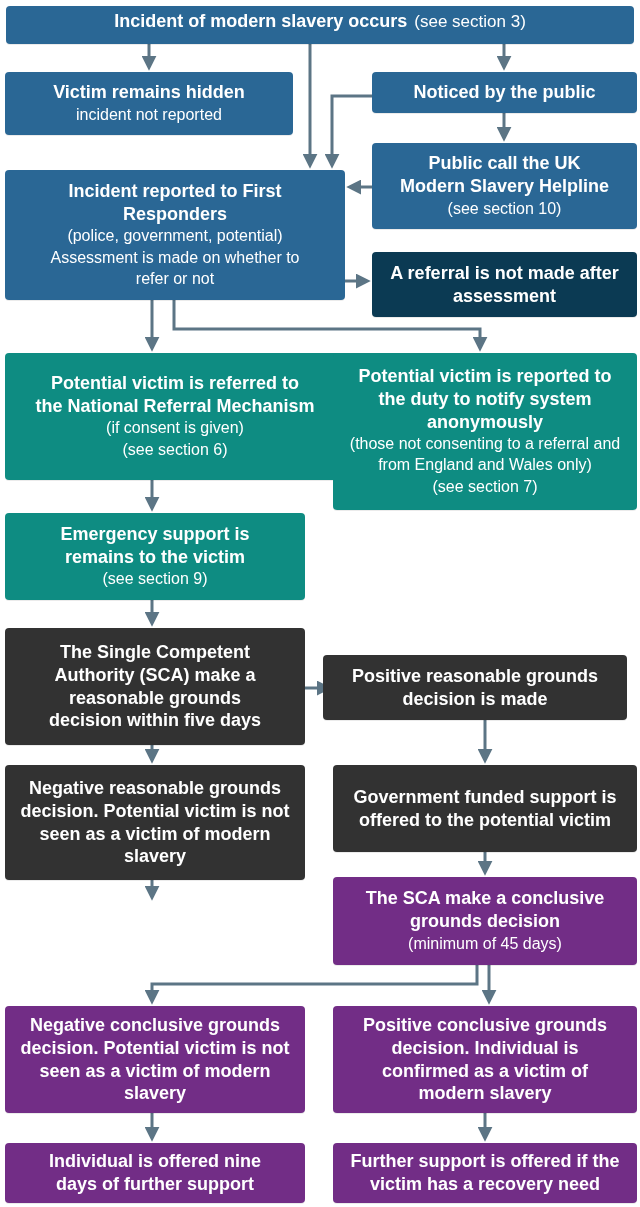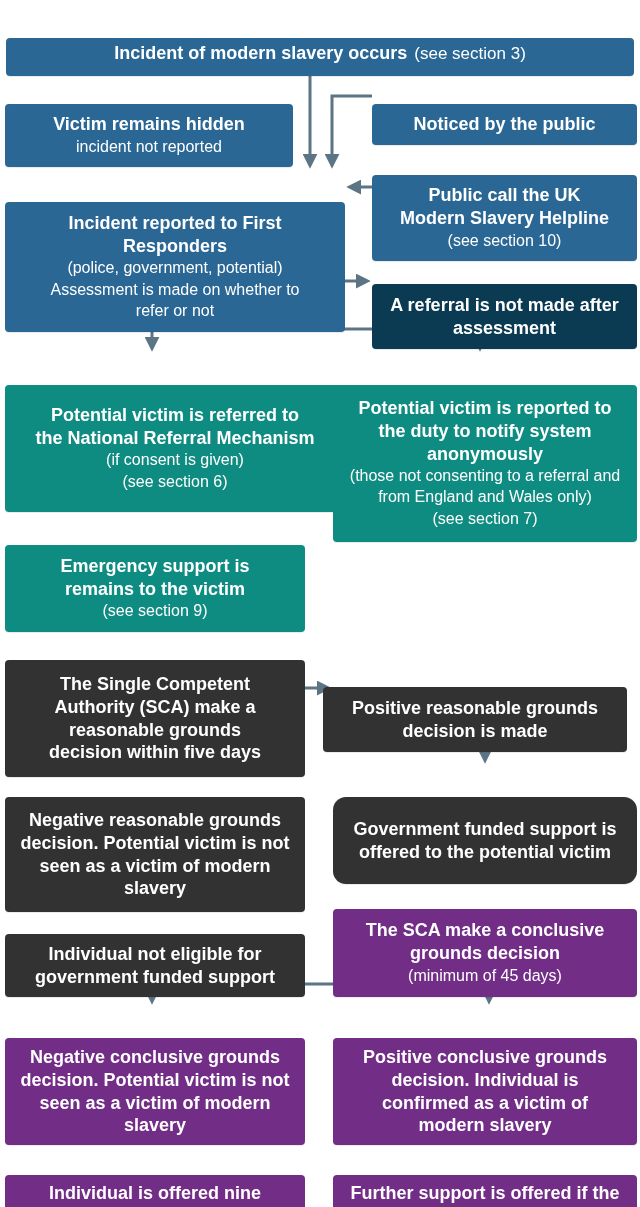--- a/index.html
+++ b/index.html
@@ -9,21 +9,20 @@
   html,body{margin:0;padding:0;background:var(--background);}
   body{font-family:"Liberation Sans","DejaVu Sans",sans-serif;}
   .canvas{position:relative;width:640px;height:1207px;background:var(--background);overflow:hidden;}
   .connectors{position:absolute;left:0;top:0;}
   .conn{stroke:var(--arrow);stroke-width:3;fill:none;marker-end:url(#ah);}
   .box{
     position:absolute;box-sizing:border-box;border-radius:4px;
     color:var(--text);display:flex;flex-direction:column;align-items:center;justify-content:center;
     text-align:center;padding:4px 10px;line-height:1.26;
     box-shadow:0 1px 0 rgba(0,0,0,0.08);
-    margin-top:32px;
   }
   .box.row{flex-direction:row;gap:7px;align-items:baseline;}
   .main{font-weight:bold;font-size:18px;display:block;}
   .sub{font-weight:normal;font-size:16px;line-height:1.3;display:block;margin-top:1px;}
   .banner-note{font-weight:normal;font-size:17px;}
   .blue{background:var(--blue);}
   .navy{background:var(--navy);}
   .teal{background:var(--teal);}
   .dark{background:var(--dark);}
   .purple{background:var(--purple);} .mw220{max-width:220px;} .mw240{max-width:240px;}
@@ -114,27 +113,24 @@
   </div>
 
   <div class="box dark" style="left:323px;top:655px;width:304px;height:65px;">
     <span class="main mw270">Positive reasonable grounds decision is made</span>
   </div>
 
   <div class="box dark" style="left:5px;top:765px;width:300px;height:115px;">
     <span class="main mw270">Negative reasonable grounds decision. Potential victim is not seen as a victim of modern slavery</span>
   </div>
 
-  <div class="box dark" style="left:333px;top:765px;width:304px;height:87px;border-radius:13px;">
+  <div class="box dark" style="left:333px;top:765px;width:304px;height:87px;">
     <span class="main mw280">Government funded support is offered to the potential victim</span>
   </div>
 
-  <div class="box dark" style="left:5px;top:902px;width:300px;height:63px;">
-    <span class="main mw260">Individual not eligible for government funded support</span>
-  </div>
 
   <div class="box purple" style="left:333px;top:877px;width:304px;height:88px;">
     <span class="main mw250">The SCA make a conclusive grounds decision</span>
     <span class="sub">(minimum of 45 days)</span>
   </div>
 
   <div class="box purple" style="left:5px;top:1006px;width:300px;height:107px;">
     <span class="main mw270">Negative conclusive grounds decision. Potential victim is not seen as a victim of modern slavery</span>
   </div>
 

